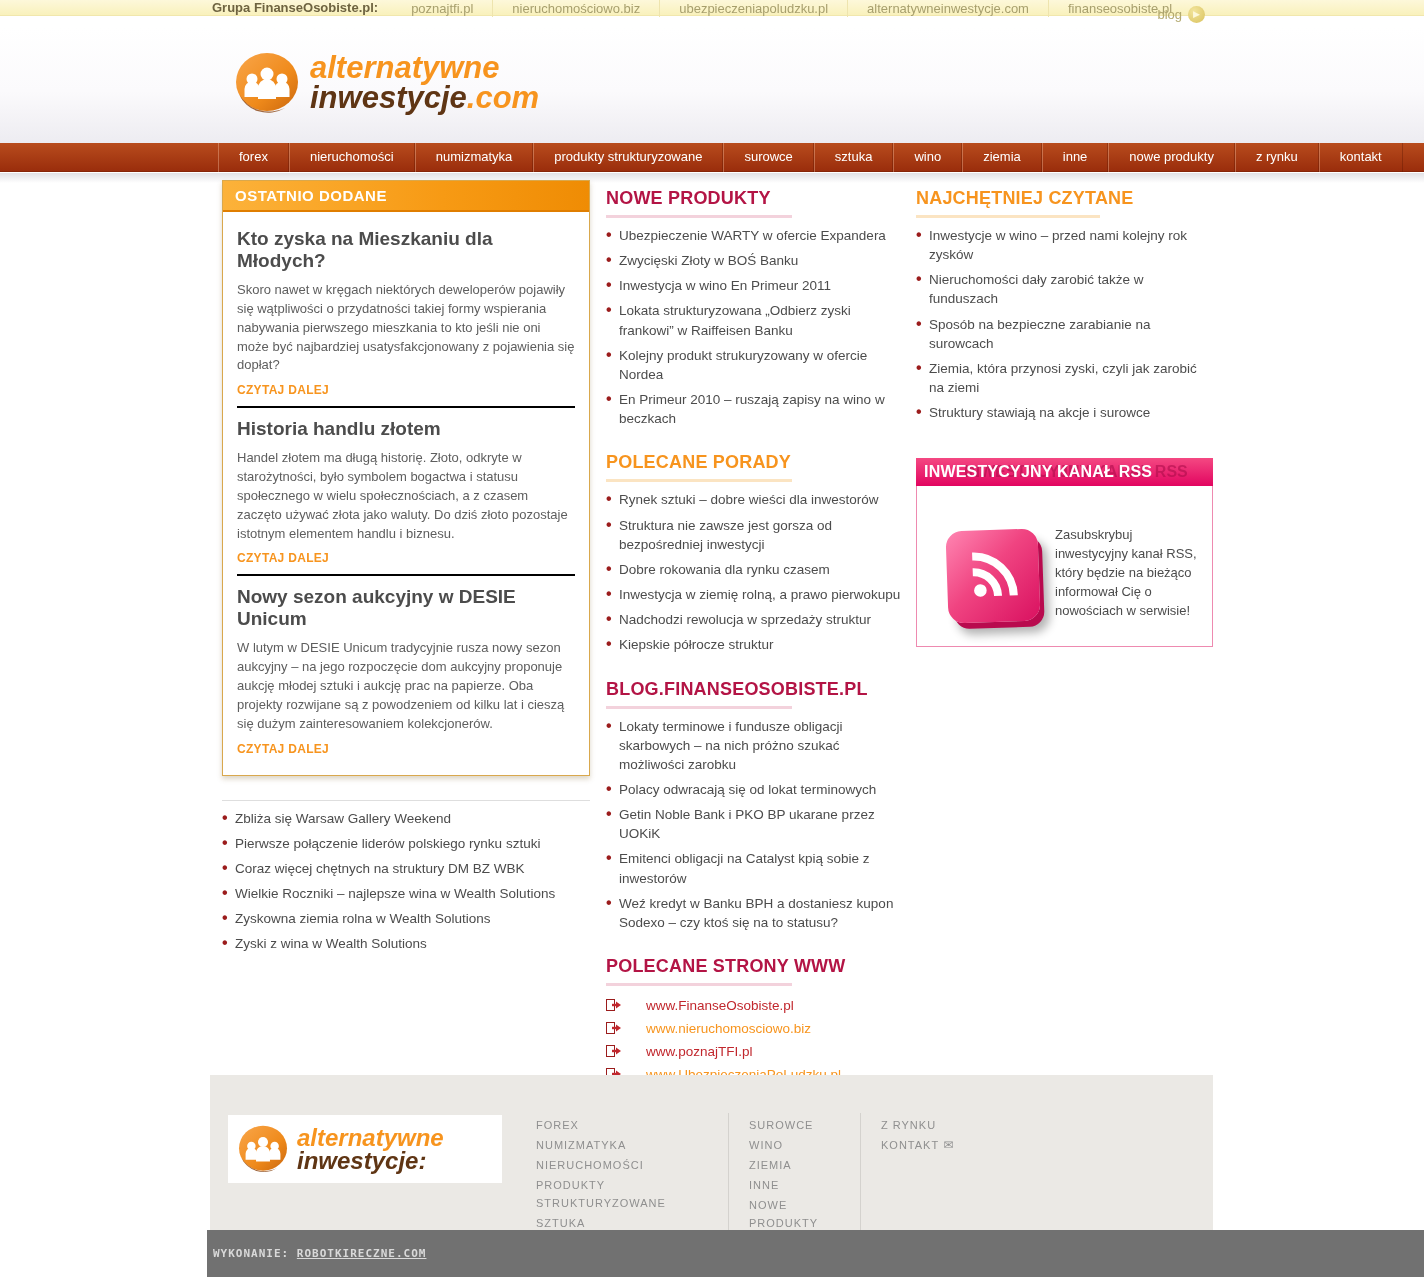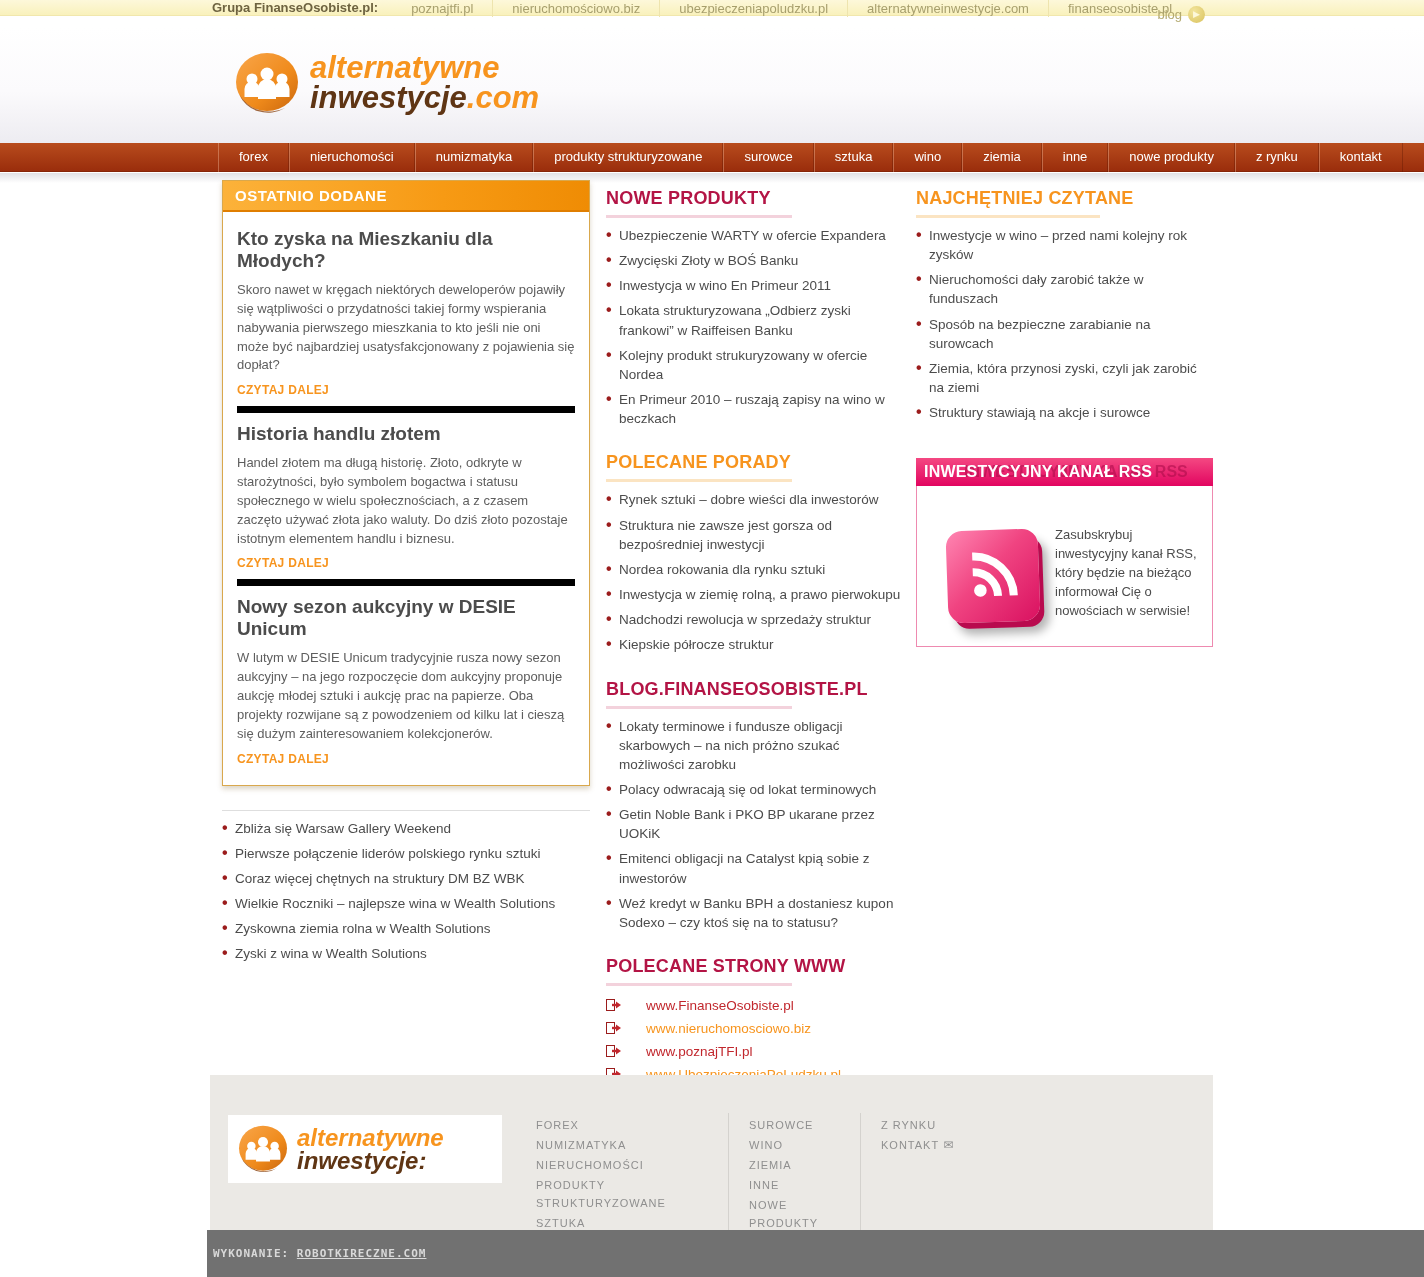--- a/index.html
+++ b/index.html
@@ -69,21 +69,21 @@
   ul.bullets li::before { content:"•"; position:absolute; left:0; top:0; color:#9b1c1c; font-weight:bold; }
   ul.bullets a { font-size:13.5px; color:#4c4c4c; text-decoration:none; line-height:1.42; display:inline-block; }
 
   
   .latest-box { width:368px; background:#fff; border:1px solid #d9a84d;
     box-shadow:0 3px 5px rgba(120,90,30,.25); }
   .latest-head { height:31px; background:linear-gradient(90deg,#fcb23a,#f79a14 60%,#ef8c04);
     border-bottom:2px solid #e07e00; display:flex; align-items:center; padding-left:12px; }
   .latest-head span { color:#fff; font-size:15px; font-weight:bold; letter-spacing:.5px; }
   .latest-body { padding:6px 14px 10px; }
-  .article { padding:10px 0 8px; border-bottom:7px solid #000000; }
+  .article { padding:10px 0 8px; border-bottom:2px solid #000000; }
   .article:last-child { border-bottom:none; }
   .article h3 { font-size:19px; font-weight:bold; color:#4c4c4c; margin-bottom:9px; }
   .article p { font-size:13px; color:#5e5e5e; line-height:1.45; }
   .read-more { display:inline-block; margin-top:8px; font-size:12px; font-weight:bold;
     color:#f7941e; text-decoration:none; letter-spacing:.3px; }
 
   .market { margin-top:24px; }
   .market .rule { border-top:1px solid #dedede; margin:10px 0 4px; }
 
   .sec-block { margin-bottom:24px; }
@@ -278,21 +278,21 @@
           <li><a href="#">Kolejny produkt strukuryzowany w ofercie Nordea</a></li>
           <li><a href="#">En Primeur 2010 – ruszają zapisy na wino w beczkach</a></li>
         </ul>
       </div>
 
       <div class="sec-block">
         <h2 class="sec orange"><span>POLECANE PORADY</span><span class="under"></span></h2>
         <ul class="bullets">
           <li><a href="#">Rynek sztuki – dobre wieści dla inwestorów</a></li>
           <li><a href="#">Struktura nie zawsze jest gorsza od bezpośredniej inwestycji</a></li>
-          <li><a href="#">Nordea rokowania dla rynku sztuki</a></li>
+          <li><a href="#">Dobre rokowania dla rynku czasem</a></li>
           <li><a href="#">Inwestycja w ziemię rolną, a prawo pierwokupu</a></li>
           <li><a href="#">Nadchodzi rewolucja w sprzedaży struktur</a></li>
           <li><a href="#">Kiepskie półrocze struktur</a></li>
         </ul>
       </div>
 
       <div class="sec-block">
         <h2 class="sec crimson"><span>BLOG.FINANSEOSOBISTE.PL</span><span class="under"></span></h2>
         <ul class="bullets">
           <li><a href="#">Lokaty terminowe i fundusze obligacji skarbowych – na nich próżno szukać możliwości zarobku</a></li>

